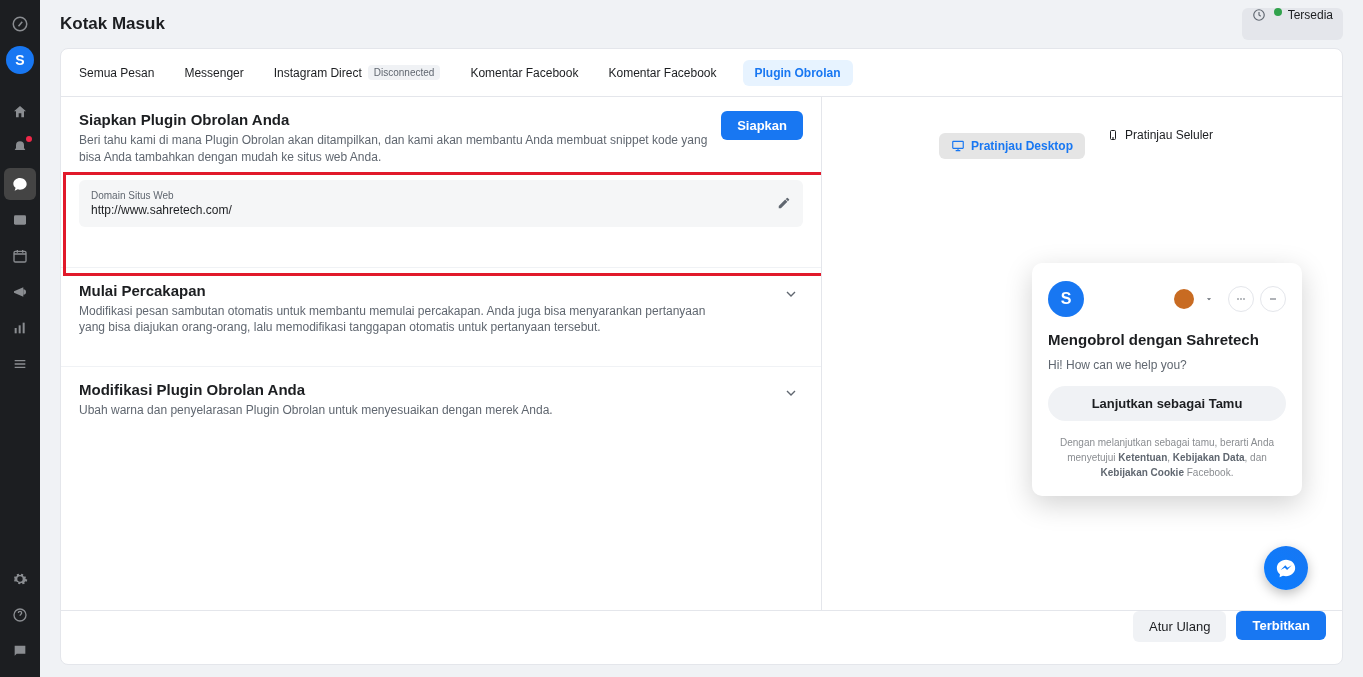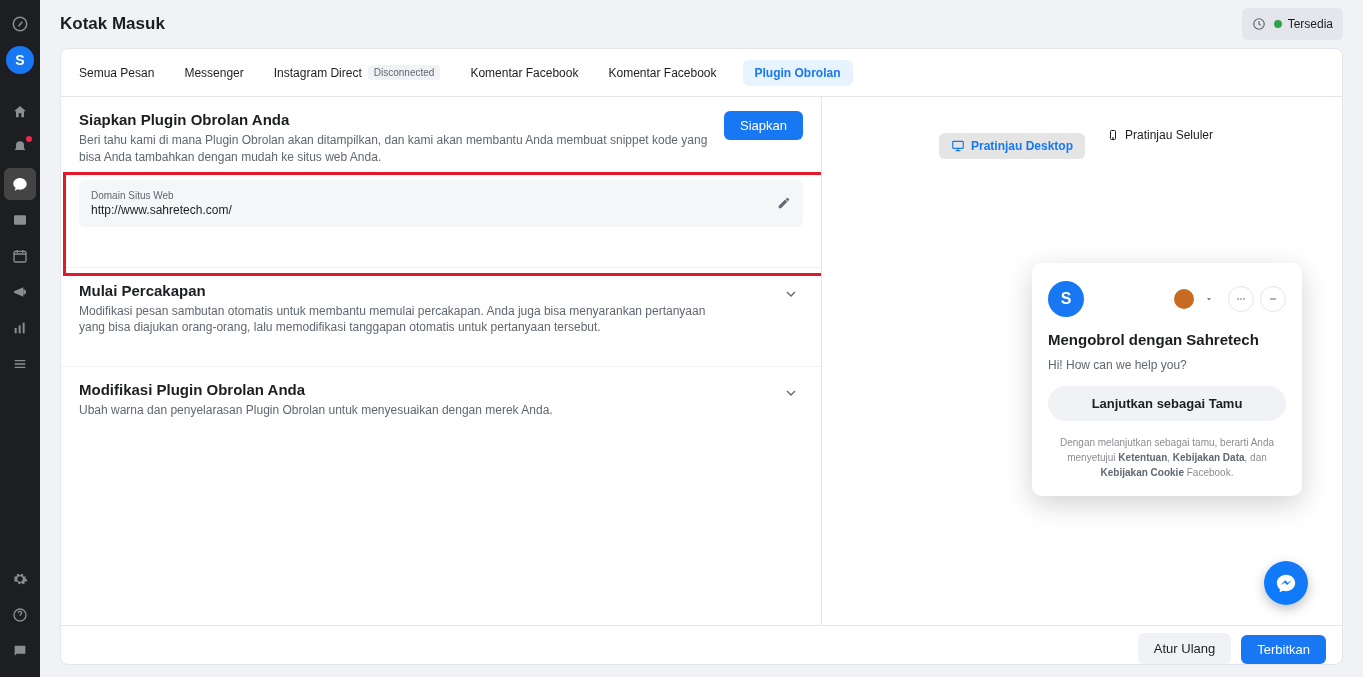--- a/index.html
+++ b/index.html
@@ -13,42 +13,42 @@
 .avatar-s { width:28px; height:28px; border-radius:50%; background:#1877f2; color:#fff; font-size:14px; font-weight:700; display:flex; align-items:center; justify-content:center; }
 .rail-dot { position:absolute; top:4px; right:4px; width:6px; height:6px; background:#f02849; border-radius:50%; }
 
 
 .main { flex:1; display:flex; flex-direction:column; min-width:0; }
 
 
 .hdr { height:48px; background:#f0f2f5; display:flex; align-items:center; padding:0 20px; }
 .hdr-title { font-size:17px; font-weight:700; color:#1c1e21; }
 .hdr .grow { flex:1; }
-.hdr-btn { height:32px; padding:0 10px; background:#e4e6eb; border:none; border-radius:6px; font-size:12px; color:#1c1e21; display:inline-flex; align-items:center; gap:6px; margin-left:8px; cursor:pointer; }
+.hdr-btn { height:32px; padding:0 10px; background:#e4e6eb; border:none; border-radius:6px; font-size:12px; color:#1c1e21; display:inline-flex; gap:6px; margin-left:8px; cursor:pointer; }
 .hdr-btn .dot-green { width:8px; height:8px; background:#31a24c; border-radius:50%; display:inline-block; margin-left:2px; }
 
 
 .card { background:#fff; border:1px solid #e4e6eb; border-radius:8px; margin:0 20px 12px; display:flex; flex-direction:column; flex:1; overflow:hidden; }
 
 .tabs { display:flex; align-items:center; padding:10px 14px 10px; gap:22px; border-bottom:1px solid #e4e6eb; }
 .tab { font-size:12px; color:#1c1e21; cursor:pointer; display:flex; align-items:center; gap:6px; padding:6px 4px; }
 .tab.active { background:#e7f3ff; color:#1877f2; border-radius:6px; padding:6px 12px; font-weight:600; }
 .tab .badge { background:#f0f2f5; color:#606770; font-size:10px; padding:2px 6px; border-radius:4px; }
 
 .split { flex:1; display:flex; min-height:0; }
 .left   { flex:1; border-right:1px solid #e4e6eb; overflow-y:auto; position:relative; }
 .right  { width:520px; overflow:hidden; display:flex; flex-direction:column; }
 
 
 .section { padding:14px 18px 30px; border-bottom:1px solid #f0f2f5; position:relative; }
 .sec-head { display:flex; align-items:flex-start; }
 .sec-title { font-size:15px; font-weight:700; color:#1c1e21; }
 .sec-desc  { font-size:12px; color:#606770; margin-top:4px; max-width:640px; line-height:1.4; }
 .sec-head .grow { flex:1; }
-.primary-btn { background:#1877f2; color:#fff; border:none; border-radius:6px; padding:7px 16px; font-size:13px; font-weight:400; cursor:pointer; }
+.primary-btn { background:#1877f2; color:#fff; border:none; border-radius:6px; padding:7px 16px; font-size:13px; font-weight:700; cursor:pointer; }
 .chev { cursor:pointer; color:#606770; padding:4px; }
 
 
 .highlight { position:absolute; left:2px; right:-22px; top:75px; height:104px; border:3px solid #e1192a; pointer-events:none; }
 .domain-field { margin-top:14px; background:#f5f6f7; border-radius:6px; padding:10px 44px 10px 12px; position:relative; }
 .domain-field .lbl { font-size:10px; color:#606770; }
 .domain-field .val { font-size:12px; color:#1c1e21; margin-top:2px; }
 .domain-field .pencil { position:absolute; right:12px; top:50%; transform:translateY(-50%); color:#606770; cursor:pointer; }
 
 
@@ -69,21 +69,21 @@
 .chat-actions { margin-top:14px; display:flex; flex-direction:column; gap:10px; }
 .btn-cta { border:none; border-radius:20px; padding:10px; font-size:13px; font-weight:600; cursor:pointer; display:flex; align-items:center; justify-content:center; gap:8px; }
 .btn-cta.blue { background:#1877f2; color:#fff; }
 .btn-cta.grey { background:#f0f2f5; color:#1c1e21; }
 .disclaimer { font-size:10px; color:#8a8d91; text-align:center; margin-top:14px; line-height:1.5; }
 .disclaimer a { color:#606770; text-decoration:none; font-weight:600; }
 
 .fab { position:absolute; right:34px; bottom:20px; width:44px; height:44px; border-radius:50%; background:linear-gradient(45deg,#0a7cff,#1877f2); display:flex; align-items:center; justify-content:center; box-shadow:0 4px 12px rgba(0,0,0,.25); cursor:pointer; }
 
 
-.footer { height:39px; border-top:1px solid #e4e6eb; display:flex; align-items:flex-end; justify-content:flex-end; padding:0 16px; gap:10px; }
+.footer { height:54px; border-top:1px solid #e4e6eb; display:flex; align-items:flex-start; justify-content:flex-end; padding:0 16px; gap:10px; }
 .btn-ghost { background:#f0f2f5; border:none; padding:8px 16px; border-radius:6px; font-size:13px; cursor:pointer; color:#1c1e21; }
 
 svg { display:block; }
 </style>
 </head>
 <body>
 
 <div class="nav-rail">
   <div class="rail-item">
     <svg width="18" height="18" viewBox="0 0 24 24" fill="none" stroke="currentColor" stroke-width="2">

